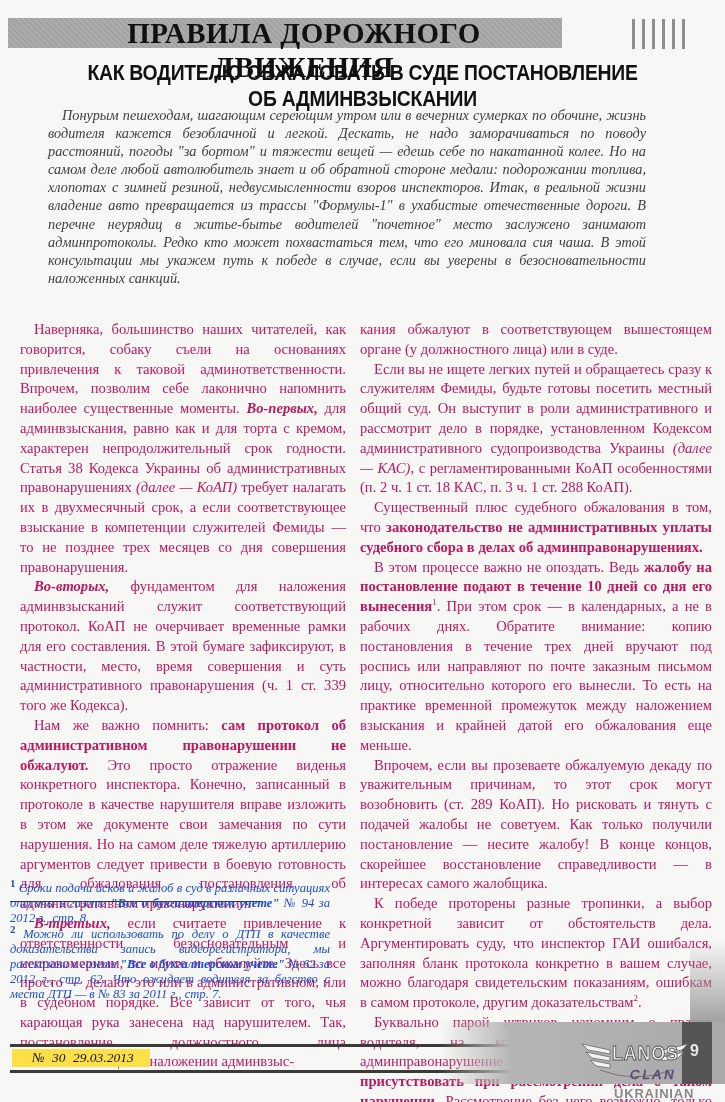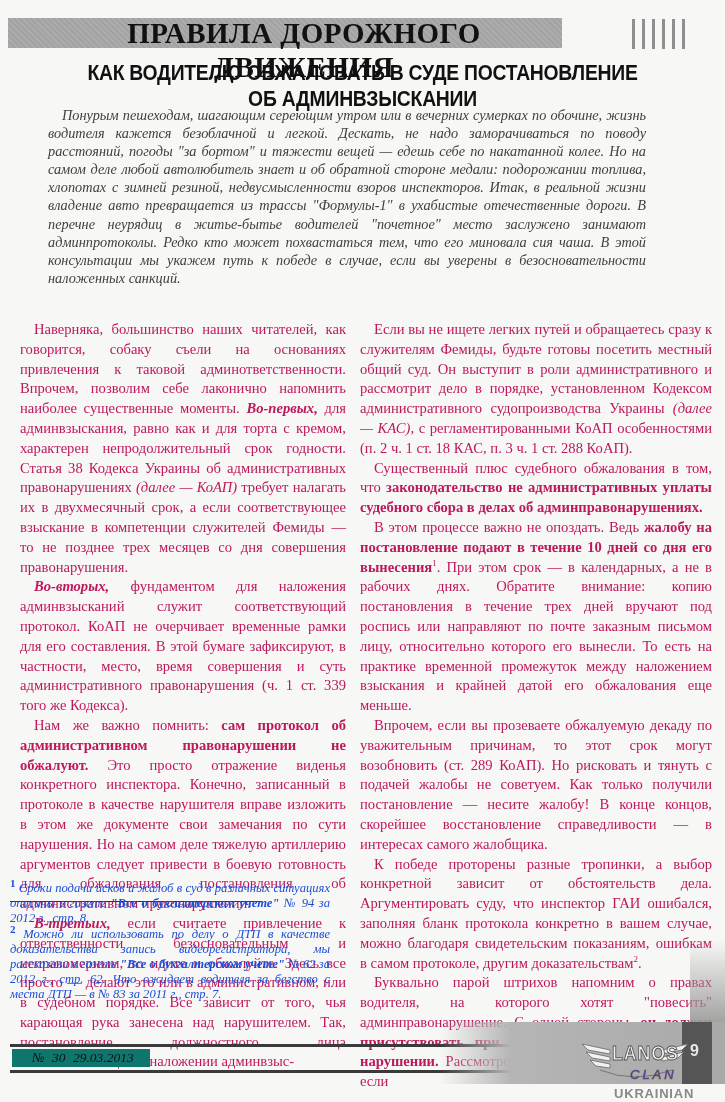--- a/index.html
+++ b/index.html
@@ -47,21 +47,21 @@
   .footnotes {
     position: absolute; left: 10px; top: 881px; width: 320px;
     font-size: 12.6px; line-height: 15.2px; font-style: italic; color: #1d4ed8; text-align: justify;
   }
   .footnotes p { margin: 0; }
   .footnotes .num { font-weight: bold; font-style: normal; font-size: 11px; vertical-align: super; line-height: 0; }
   .footer-rule-top { position: absolute; left: 10px; top: 1044px; width: 552px; height: 3px; background: #3a3a3a; }
   .footer-rule-bot { position: absolute; left: 10px; top: 1070px; width: 552px; height: 3px; background: #3a3a3a; }
   .date-badge {
     position: absolute; left: 12px; top: 1049px; width: 138px; height: 18px;
-    background: #0f766e; font-style: italic; font-size: 13.5px; line-height: 18px; color: #111;
+    background: #fde047; font-style: italic; font-size: 13.5px; line-height: 18px; color: #111;
     padding-left: 20px; box-sizing: border-box; word-spacing: 4px;
   }
   .bottom-band {
     position: absolute; left: 440px; top: 1022px; width: 285px; height: 62px;
     background: linear-gradient(90deg, rgba(170,170,170,0) 0%, #b5b5b5 25%, #a9a9a9 100%);
   }
   .right-fade {
     position: absolute; left: 690px; top: 940px; width: 35px; height: 90px;
     background: linear-gradient(180deg, rgba(160,160,160,0) 0%, #9a9a9a 100%);
   }
@@ -111,20 +111,21 @@
 <div class="lead">Понурым пешеходам, шагающим сереющим утром или в вечерних сумерках по обочине, жизнь водителя кажется безоблачной и легкой. Дескать, не надо заморачиваться по поводу расстояний, погоды "за бортом" и тяжести вещей — едешь себе по накатанной колее. Но на самом деле любой автолюбитель знает и об обратной стороне медали: подорожании топлива, хлопотах с зимней резиной, недвусмысленности взоров инспекторов. Итак, в реальной жизни владение авто превращается из трассы "Формулы-1" в ухабистые отечественные дороги. В перечне неурядиц в житье-бытье водителей "почетное" место заслужено занимают админпротоколы. Редко кто может похвастаться тем, что его миновала сия чаша. В этой консультации мы укажем путь к победе в случае, если вы уверены в безосновательности наложенных санкций.</div>
 
 <div class="col col-left">
   <p><span>Наверняка, большинство наших читателей, как говорится, собаку съели на основаниях привлечения к таковой админответственности. Впрочем, позволим себе лаконично напомнить наиболее существенные моменты. </span><span class="bi">Во-первых,</span><span> для админвзыскания, равно как и для торта с кремом, характерен непродолжительный срок годности. Статья 38 Кодекса Украины об административных правонарушениях </span><span class="i">(далее — КоАП)</span><span> требует налагать их в двухмесячный срок, а если соответствующее взыскание в компетенции служителей Фемиды — то не позднее трех месяцев со дня совершения правонарушения.</span></p>
   <p><span class="bi">Во-вторых,</span><span> фундаментом для наложения админвзысканий служит соответствующий протокол. КоАП не очерчивает временные рамки для его составления. В этой бумаге зафиксируют, в частности, место, время совершения и суть административного правонарушения (ч. 1 ст. 339 того же Кодекса).</span></p>
   <p><span>Нам же важно помнить: </span><span class="b">сам протокол об административном правонарушении не обжалуют.</span><span> Это просто отражение виденья конкретного инспектора. Конечно, записанный в протоколе в качестве нарушителя вправе изложить в этом же документе свои замечания по сути нарушения. Но на самом деле тяжелую артиллерию аргументов следует привести в боевую готовность для обжалования постановления об административном правонарушении.</span></p>
   <p><span class="bi">В-третьих,</span><span> если считаете привлечение к ответственности безосновательным и неправомерным, то идите и обжалуйте. Здесь все просто — делают это или в административном, или в судебном порядке. Все зависит от того, чья карающая рука занесена над нарушителем. Так, постановление должностного лица Госавтоинспекции о наложении админвзыс-</span></p>
 </div>
 
 <div class="col col-right">
+  <p class="cont">кания обжалуют в соответствующем вышестоящем органе (у должностного лица) или в суде.</p>
   <p><span>Если вы не ищете легких путей и обращаетесь сразу к служителям Фемиды, будьте готовы посетить местный общий суд. Он выступит в роли административного и рассмотрит дело в порядке, установленном Кодексом административного судопроизводства Украины </span><span class="i">(далее — КАС)</span><span>, с регламентированными КоАП особенностями (п. 2 ч. 1 ст. 18 КАС, п. 3 ч. 1 ст. 288 КоАП).</span></p>
   <p><span>Существенный плюс судебного обжалования в том, что </span><span class="b">законодательство не административных уплаты судебного сбора в делах об админправонарушениях.</span></p>
   <p><span>В этом процессе важно не опоздать. Ведь </span><span class="b">жалобу на постановление подают в течение 10 дней со дня его вынесения</span><sup>1</sup><span>. При этом срок — в календарных, а не в рабочих днях. Обратите внимание: копию постановления в течение трех дней вручают под роспись или направляют по почте заказным письмом лицу, относительно которого его вынесли. То есть на практике временной промежуток между наложением взыскания и крайней датой его обжалования еще меньше.</span></p>
   <p>Впрочем, если вы прозеваете обжалуемую декаду по уважительным причинам, то этот срок могут возобновить (ст. 289 КоАП). Но рисковать и тянуть с подачей жалобы не советуем. Как только получили постановление — несите жалобу! В конце концов, скорейшее восстановление справедливости — в интересах самого жалобщика.</p>
   <p><span>К победе проторены разные тропинки, а выбор конкретной зависит от обстоятельств дела. Аргументировать суду, что инспектор ГАИ ошибался, заполняя бланк протокола конкретно в вашем случае, можно благодаря свидетельским показаниям, ошибкам в самом протоколе, другим доказательствам</span><sup>2</sup><span>.</span></p>
   <p><span>Буквально парой штрихов напомним о правах водителя, на которого хотят "повесить" админправонарушение. С одной стороны, </span><span class="b">он должен присутствовать при рассмотрении дела о таком нарушении.</span><span> Рассмотрение без него возможно, только если</span></p>
 </div>
 
 <div class="fn-rule"></div>
 <div class="footnotes">

